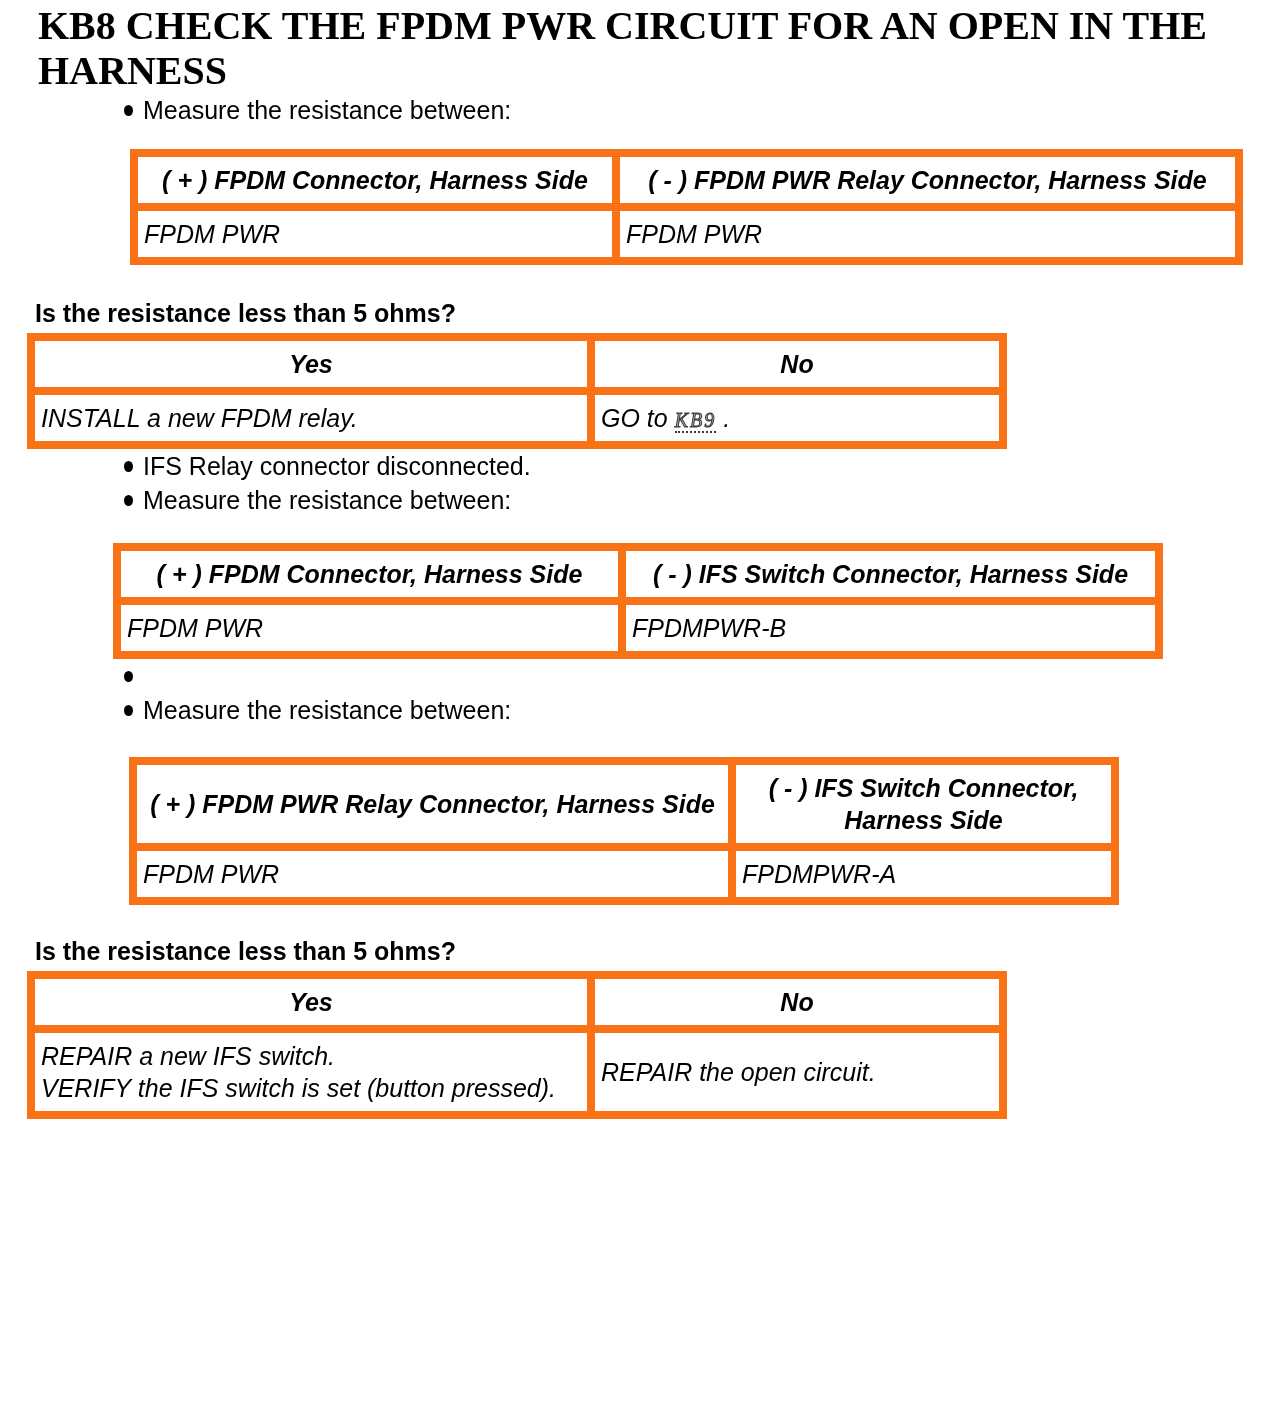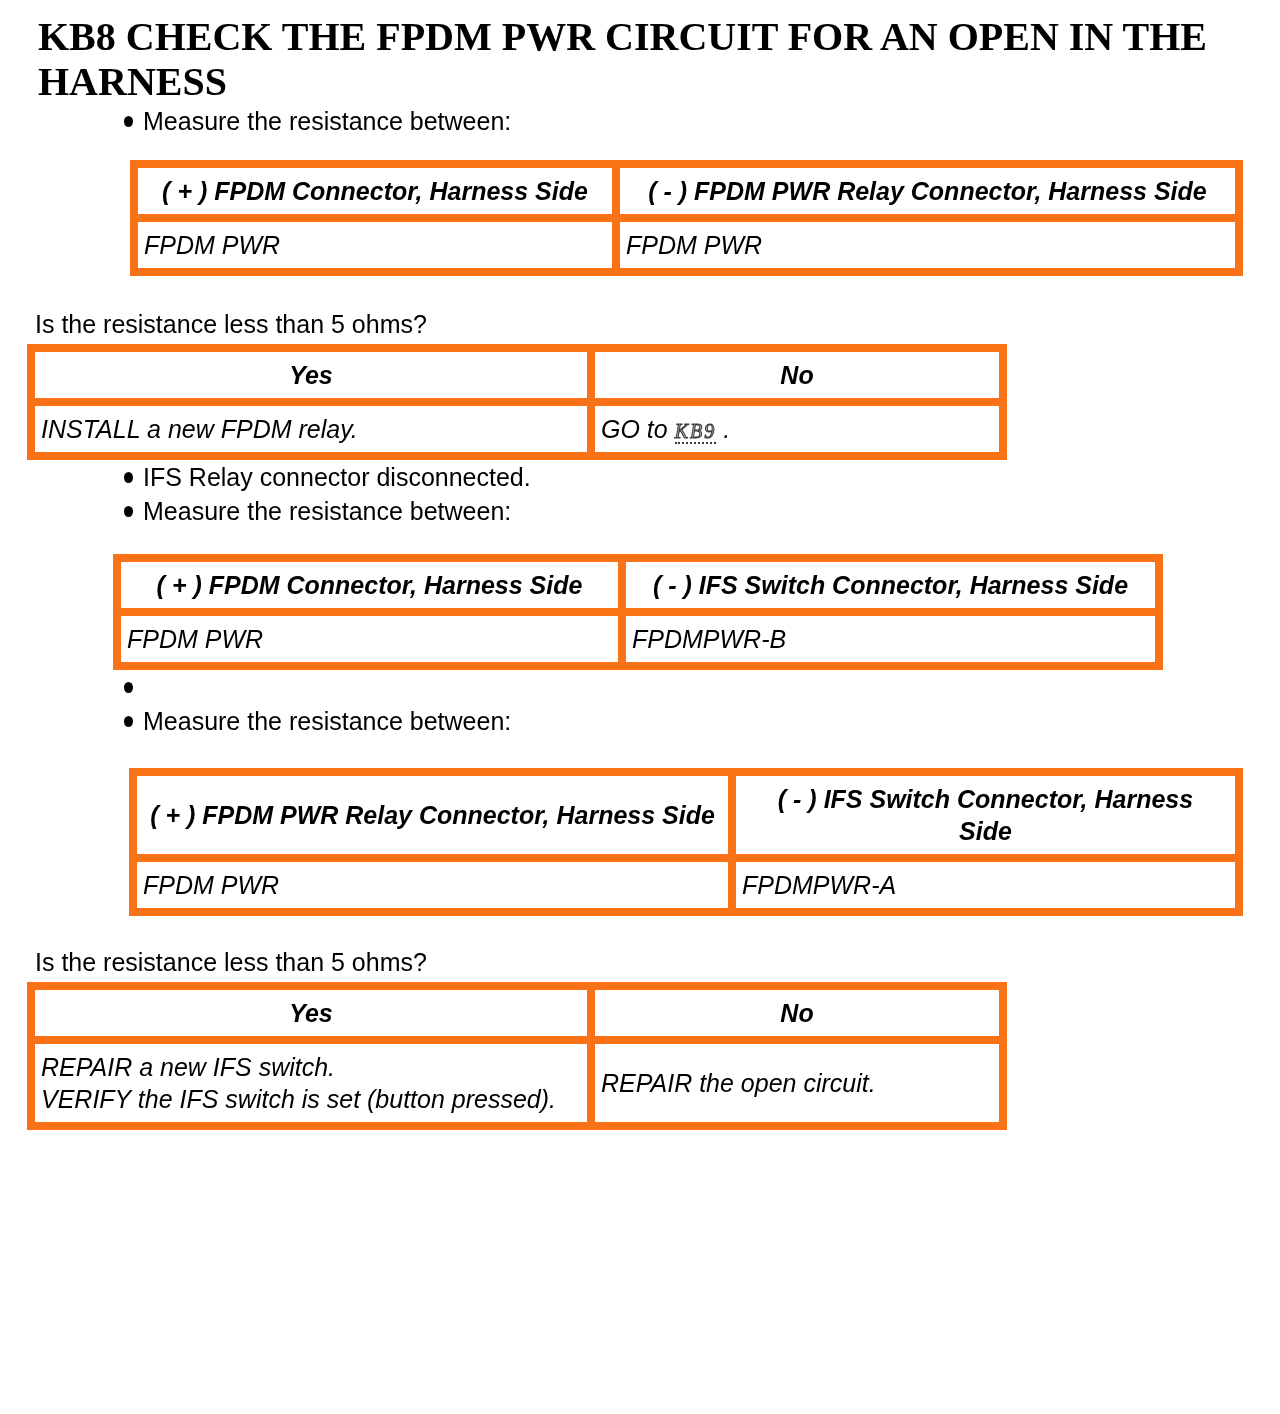--- a/index.html
+++ b/index.html
@@ -6,21 +6,21 @@
   html, body { margin: 0; padding: 0; background: #ffffff; }
   .page {
     position: relative;
     width: 1280px;
     height: 1414px;
     background: #ffffff;
     color: #000000;
     font-family: "Liberation Sans", sans-serif;
     font-size: 25px;
     overflow: hidden;
-    padding-top: 14px;
+    padding-top: 3px;
   }
 
   
   .step-heading {
     font-family: "Liberation Serif", serif;
     font-weight: bold;
     font-size: 40px;
     line-height: 45px;
     margin: 0 0 0 38px;
     max-width: 1170px;
@@ -73,24 +73,24 @@
     text-align: center;
     padding: 7px 12px;
   }
   td {
     text-align: left;
     padding: 7px 6px;
   }
 
   .t1 { margin: 22px 0 0 130px; width: 1113px; }
   .t2 { margin: 26px 0 0 113px; width: 1050px; }
-  .t3 { margin: 30px 0 0 129px; width: 1114px; }
+  .t3 { margin: 30px 0 0 129px; width: 990px; }
 
   .question {
-    font-weight: normal;
+    font-weight: bold;
     font-size: 25px;
     line-height: 32px;
     margin: 32px 0 0 35px;
   }
   .q2 { margin-top: 30px; }
 
   .decision { margin: 4px 0 0 27px; width: 980px; }
   .decision th { border-bottom: 4px solid #000000; }
 
   

